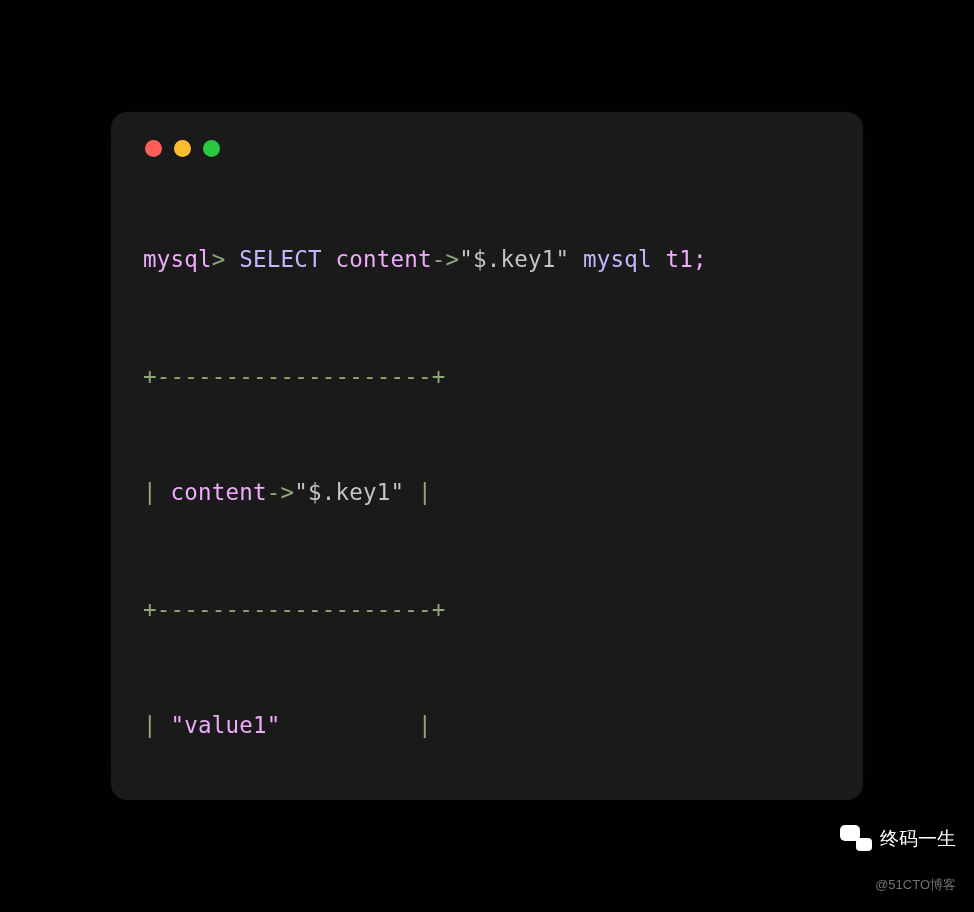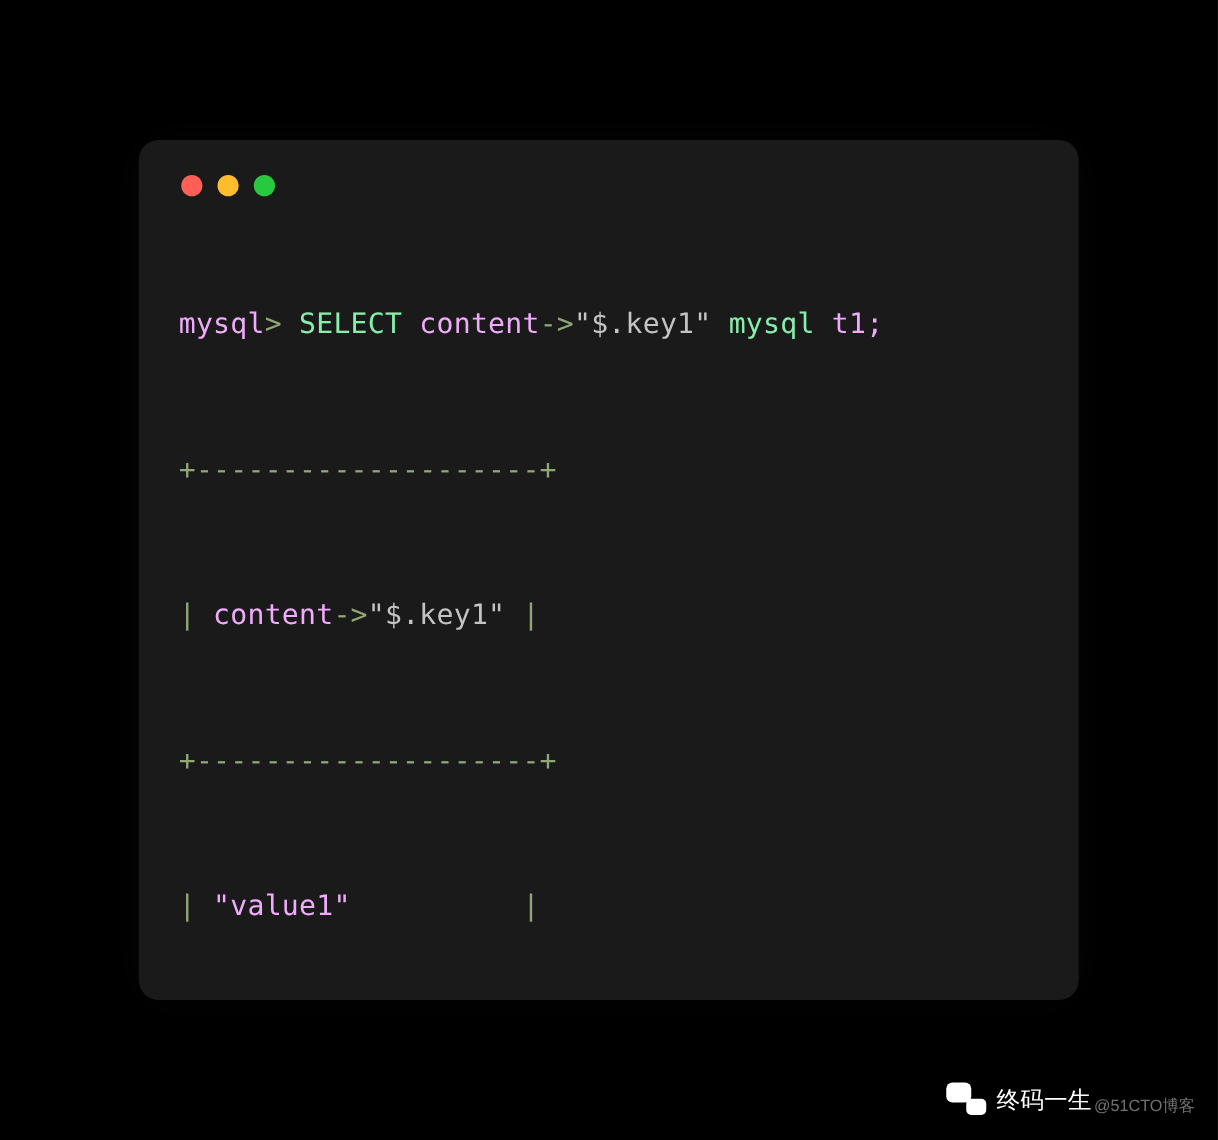--- a/index.html
+++ b/index.html
@@ -49,29 +49,30 @@
     }
     .code-line {
       margin-bottom: 49px;
       display: block;
     }
     .code-line:last-child {
       margin-bottom: 0;
     }
     .c-default { color: #f0abfc; }
     .c-arrow { color: #8fa876; }
-    .c-keyword { color: #86efac; }
+    .c-keyword { color: #c4b5fd; }
     .c-string { color: #c4c4c4; }
     .c-border { color: #8fa876; }
     .c-pipe { color: #8fa876; }
     .watermark {
       position: absolute;
       bottom: 18px;
       right: 18px;
       display: flex;
+      flex-direction: column;
       align-items: flex-end;
       gap: 2px;
     }
     .wm-top {
       display: flex;
       align-items: center;
       gap: 8px;
     }
     .wm-icon {
       width: 32px;
@@ -102,20 +103,21 @@
       color: #ffffff;
       font-size: 19px;
       font-weight: 500;
       font-family: sans-serif;
       text-shadow: 0 1px 2px rgba(0,0,0,0.5);
     }
     .wm-sub {
       color: #717171;
       font-size: 13px;
       font-family: sans-serif;
+      margin-top: 21px;
     }
   </style>
 </head>
 <body>
 
 <div class="terminal-window">
   <div class="window-controls">
     <div class="control-dot dot-close"></div>
     <div class="control-dot dot-minimize"></div>
     <div class="control-dot dot-maximize"></div>

